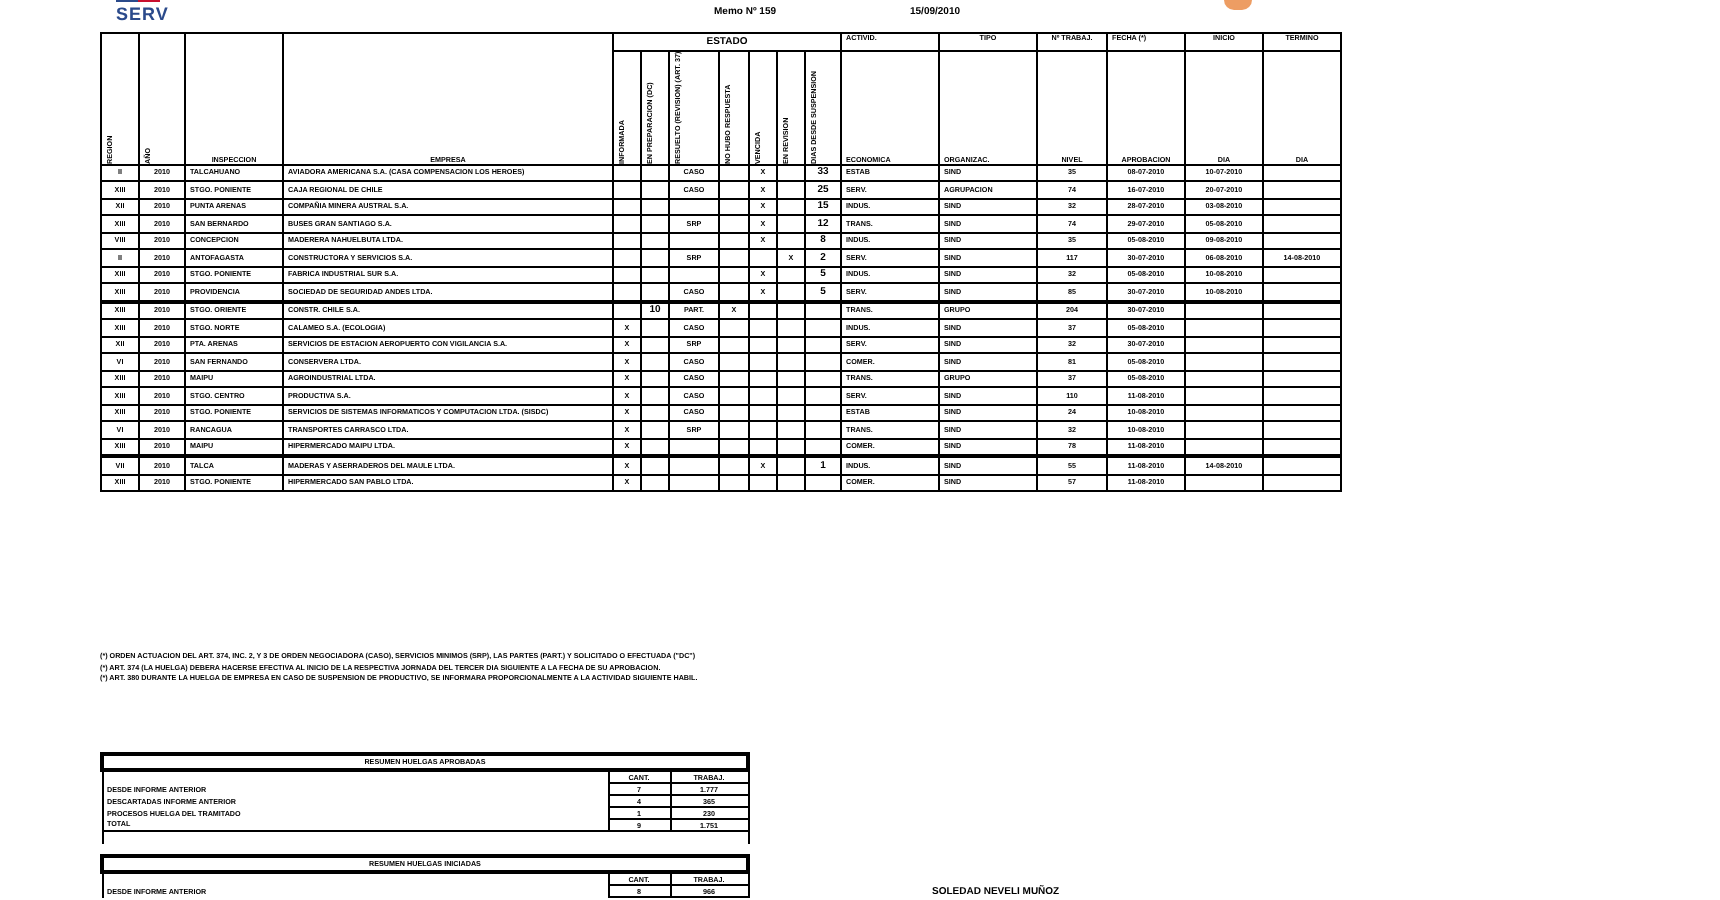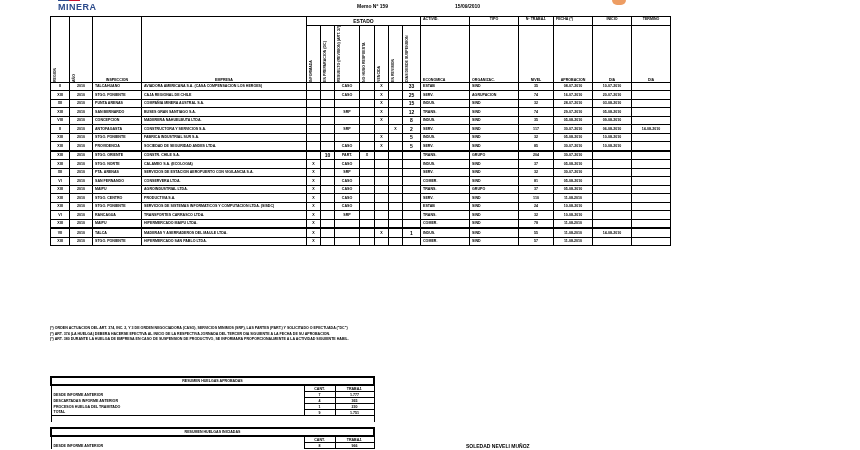--- a/index.html
+++ b/index.html
@@ -22,21 +22,21 @@
   table.sum td{border:1px solid #000;padding:0 2px;height:5px;}
   table.sum td.noside{border-top:none;border-bottom:none;}
   table.sum .title{text-align:center;border:2px solid #000;height:6px;}
   table.sum .num{text-align:center;width:26px;}
   table.sum .num2{text-align:center;width:34px;}
   .sign{position:absolute;left:466px;top:443px;font-size:5px;font-weight:bold;}
 </style>
 </head>
 <body>
 
-<div class="logo"><span class="tri"></span><span>MINERA</span></div>
+<div class="logo"><span class="tri"></span><span>SERV</span></div>
 <div class="logo2"></div>
 <div class="memo">Memo Nº 159</div>
 <div class="date">15/09/2010</div>
 
 <table class="main">
   <thead>
     <tr>
       <th rowspan="2" style="width:14px">
           <div class="vert">REGION</div>
         </th>

